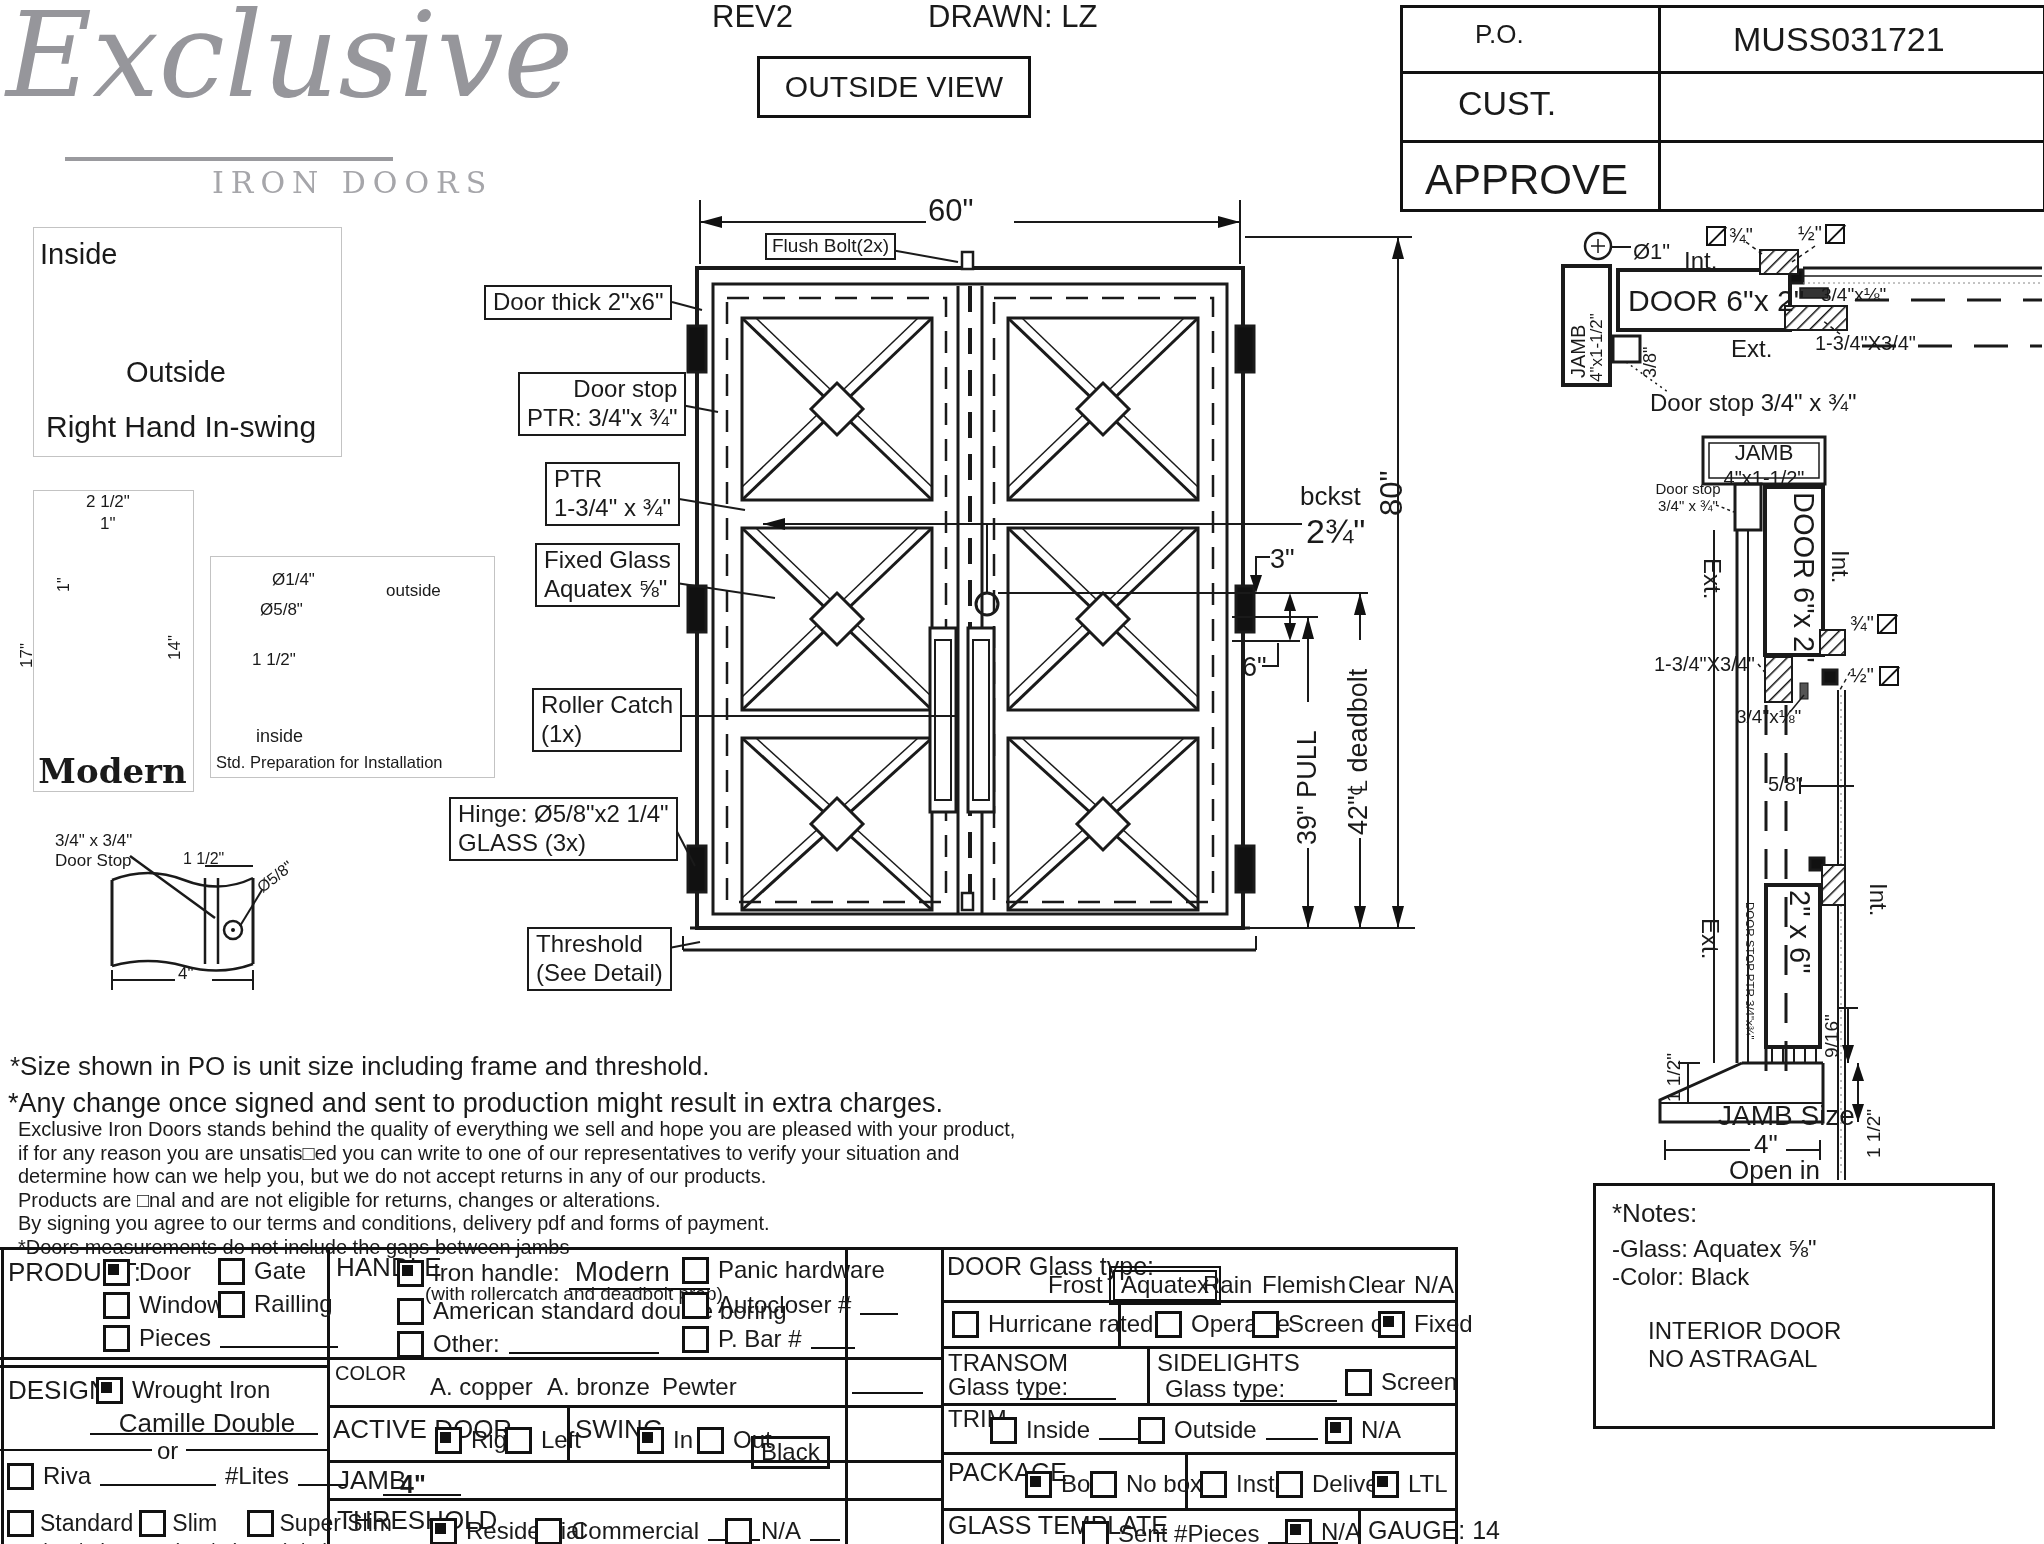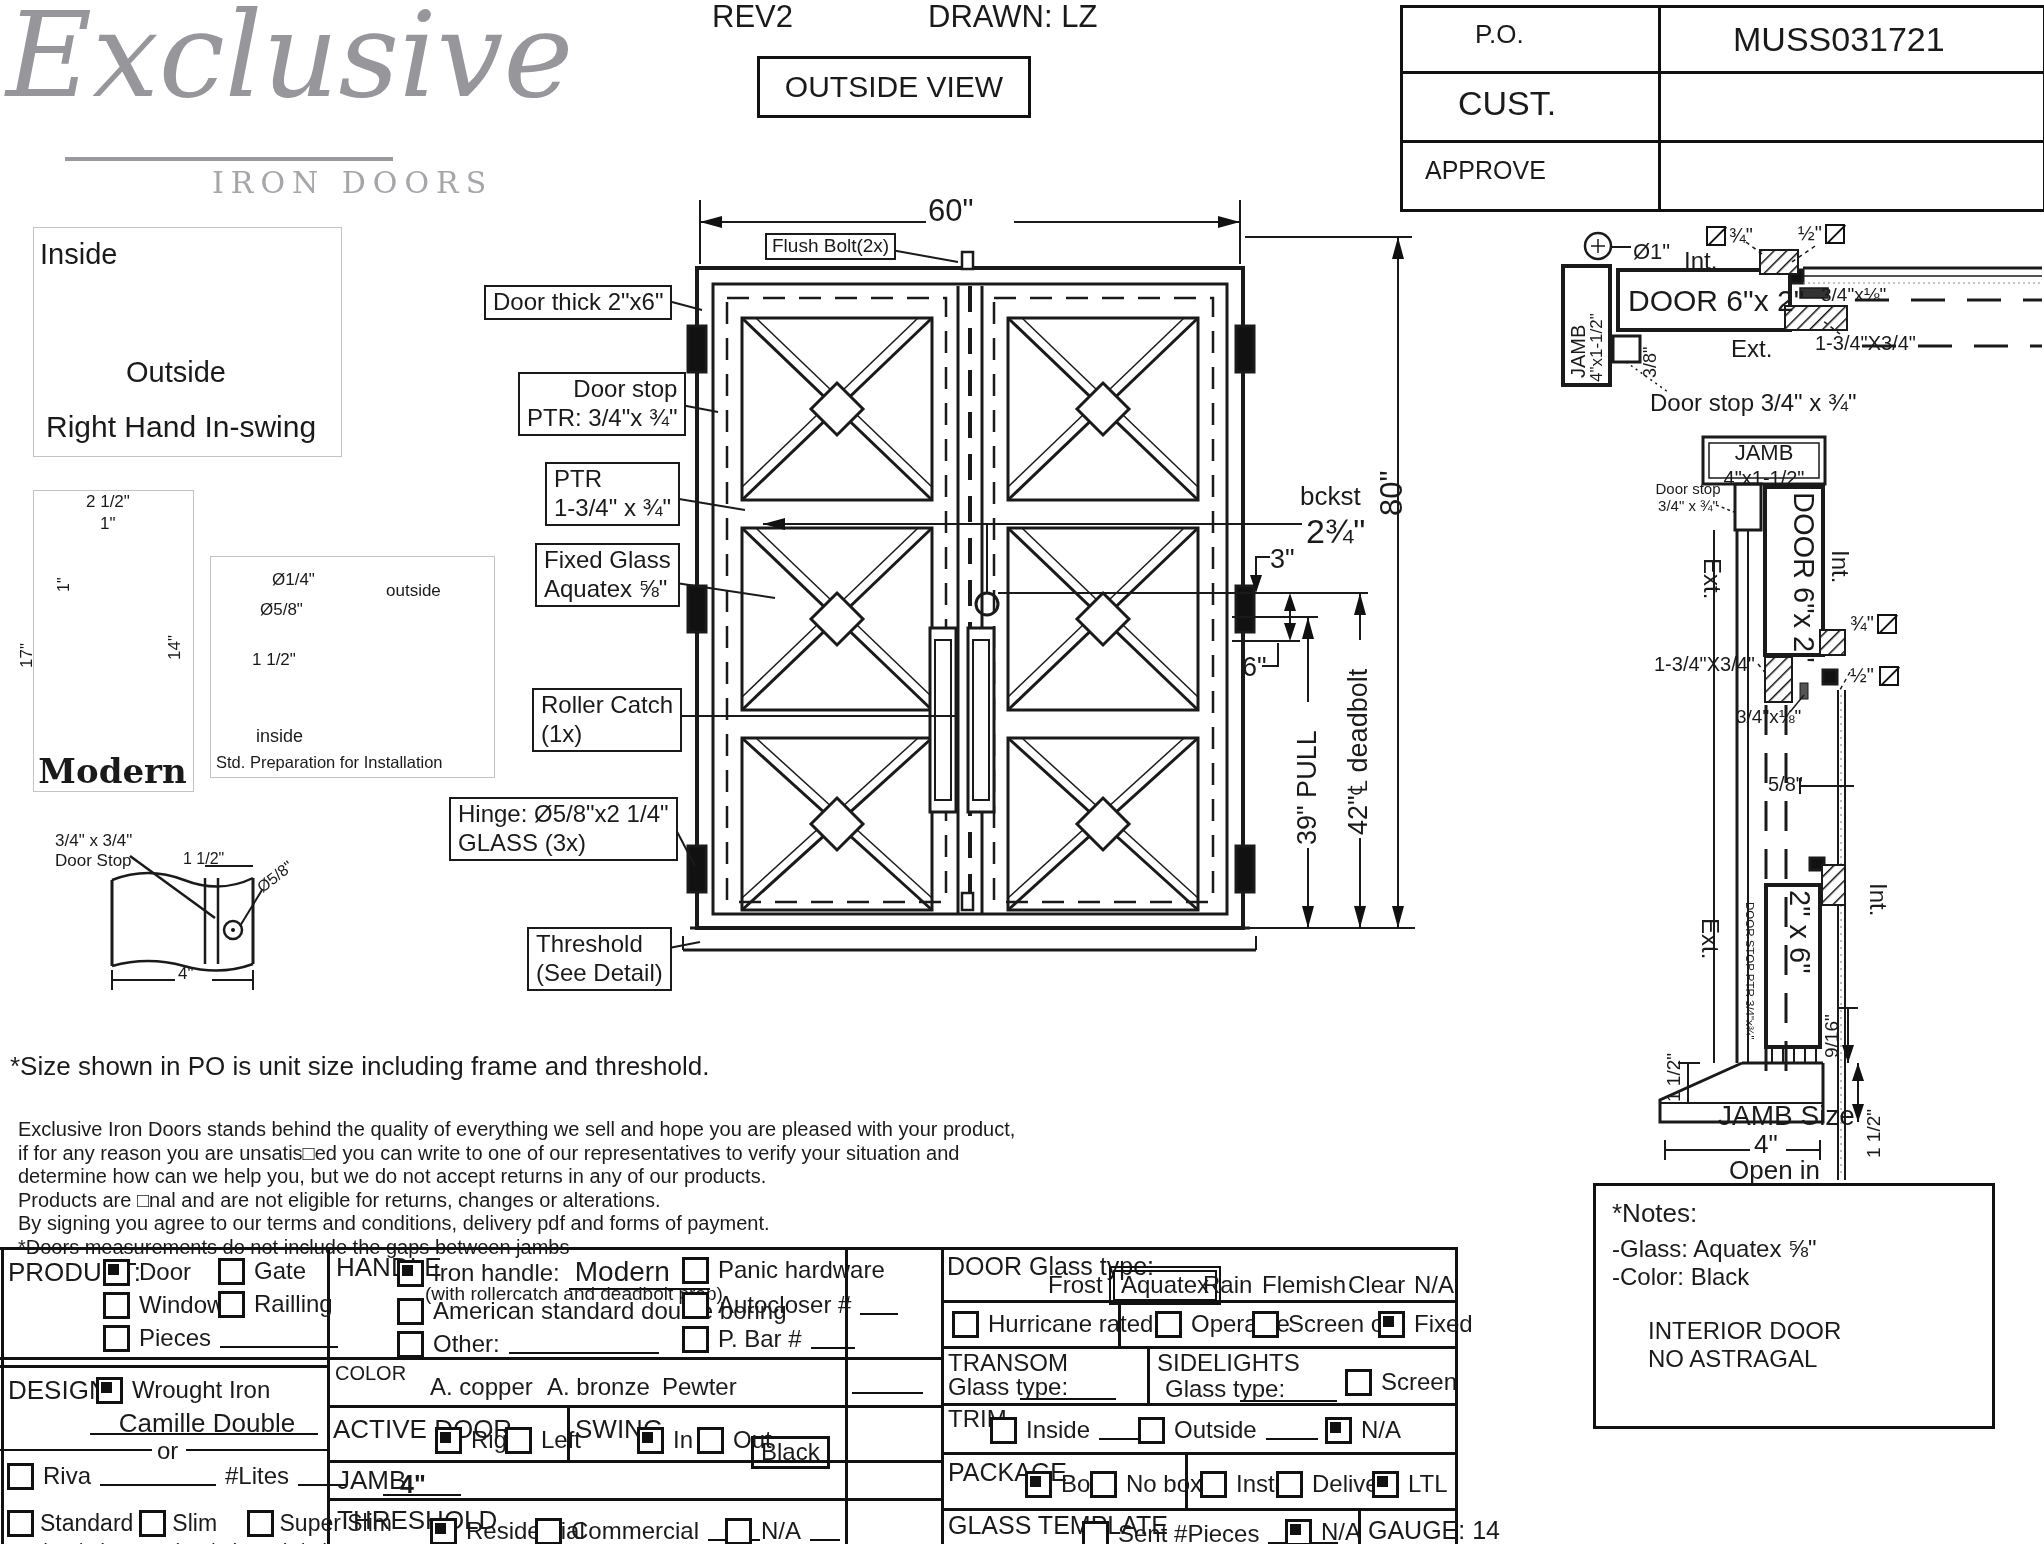--- a/index.html
+++ b/index.html
@@ -269,21 +269,21 @@
 <div class="t" style="left:757px;top:56px;width:268px;height:56px;border:3px solid #111;display:flex;align-items:center;justify-content:center;font-size:30px"><span>OUTSIDE VIEW</span></div>
 
 <div style="position:absolute;left:1400px;top:5px;width:640px;height:201px;border:3px solid #111">
   <div style="position:absolute;left:255px;top:0;width:3px;height:100%;background:#111"></div>
   <div style="position:absolute;left:0;top:63px;width:100%;height:3px;background:#111"></div>
   <div style="position:absolute;left:0;top:132px;width:100%;height:3px;background:#111"></div>
   <div class="t" style="left:72px;top:12px;font-size:26px">P.O.</div>
   <div class="t" style="left:330px;top:12px;font-size:34px">MUSS031721</div>
   <div class="t" style="left:55px;top:76px;font-size:34px">CUST.</div>
   <div class="t" style="left:330px;top:76px;font-size:34px"></div>
-  <div class="t" style="left:22px;top:148px;font-size:25px">APPROVE</div>
+  <div class="t" style="left:22px;top:148px;font-size:42px">APPROVE</div>
   <div class="t" style="left:330px;top:148px;font-size:34px"></div>
 </div>
 
 <div class="gbox" style="left:33px;top:227px;width:307px;height:228px"></div>
 <div class="t" style="left:40px;top:238px;font-size:29px">Inside</div>
 <div class="t" style="left:126px;top:356px;font-size:29px">Outside</div>
 <div class="t" style="left:46px;top:410px;font-size:30px">Right Hand In-swing</div>
 
 <div class="gbox" style="left:33px;top:490px;width:159px;height:300px"></div>
 <div class="t" style="left:86px;top:492px;font-size:17px">2 1/2"</div>
@@ -379,20 +379,21 @@
 
 <div style="position:absolute;left:1593px;top:1183px;width:402px;height:246px;border:3px solid #111;padding:12px 16px;box-sizing:border-box;font-size:24px">
   <div style="font-size:26px;margin-bottom:6px">*Notes:</div>
   <div>-Glass: Aquatex ⅝"</div>
   <div>-Color: Black</div>
   <div style="margin:26px 0 0 36px">INTERIOR DOOR</div>
   <div style="margin-left:36px">NO ASTRAGAL</div>
 </div>
 
 <div class="t" style="left:10px;top:1052px;font-size:26px">*Size shown in PO is unit size including frame and threshold.</div>
+<div class="t" style="left:8px;top:1088px;font-size:27px">*Any change once signed and sent to production might result in extra charges.</div>
 <div style="position:absolute;left:18px;top:1118px;font-size:20px;line-height:23.5px">
   <div>Exclusive Iron Doors stands behind the quality of everything we sell and hope you are pleased with your product,</div>
   <div>if for any reason you are unsatis□ed you can write to one of our representatives to verify your situation and</div>
   <div>determine how can we help you, but we do not accept returns in any of our products.</div>
   <div>Products are □nal and are not eligible for returns, changes or alterations.</div>
   <div>By signing you agree to our terms and conditions, delivery pdf and forms of payment.</div>
   <div>*Doors measurements do not include the gaps between jambs</div>
 </div>
 
 <div class="hl" style="left:0;top:1247px;width:1455px"></div>

